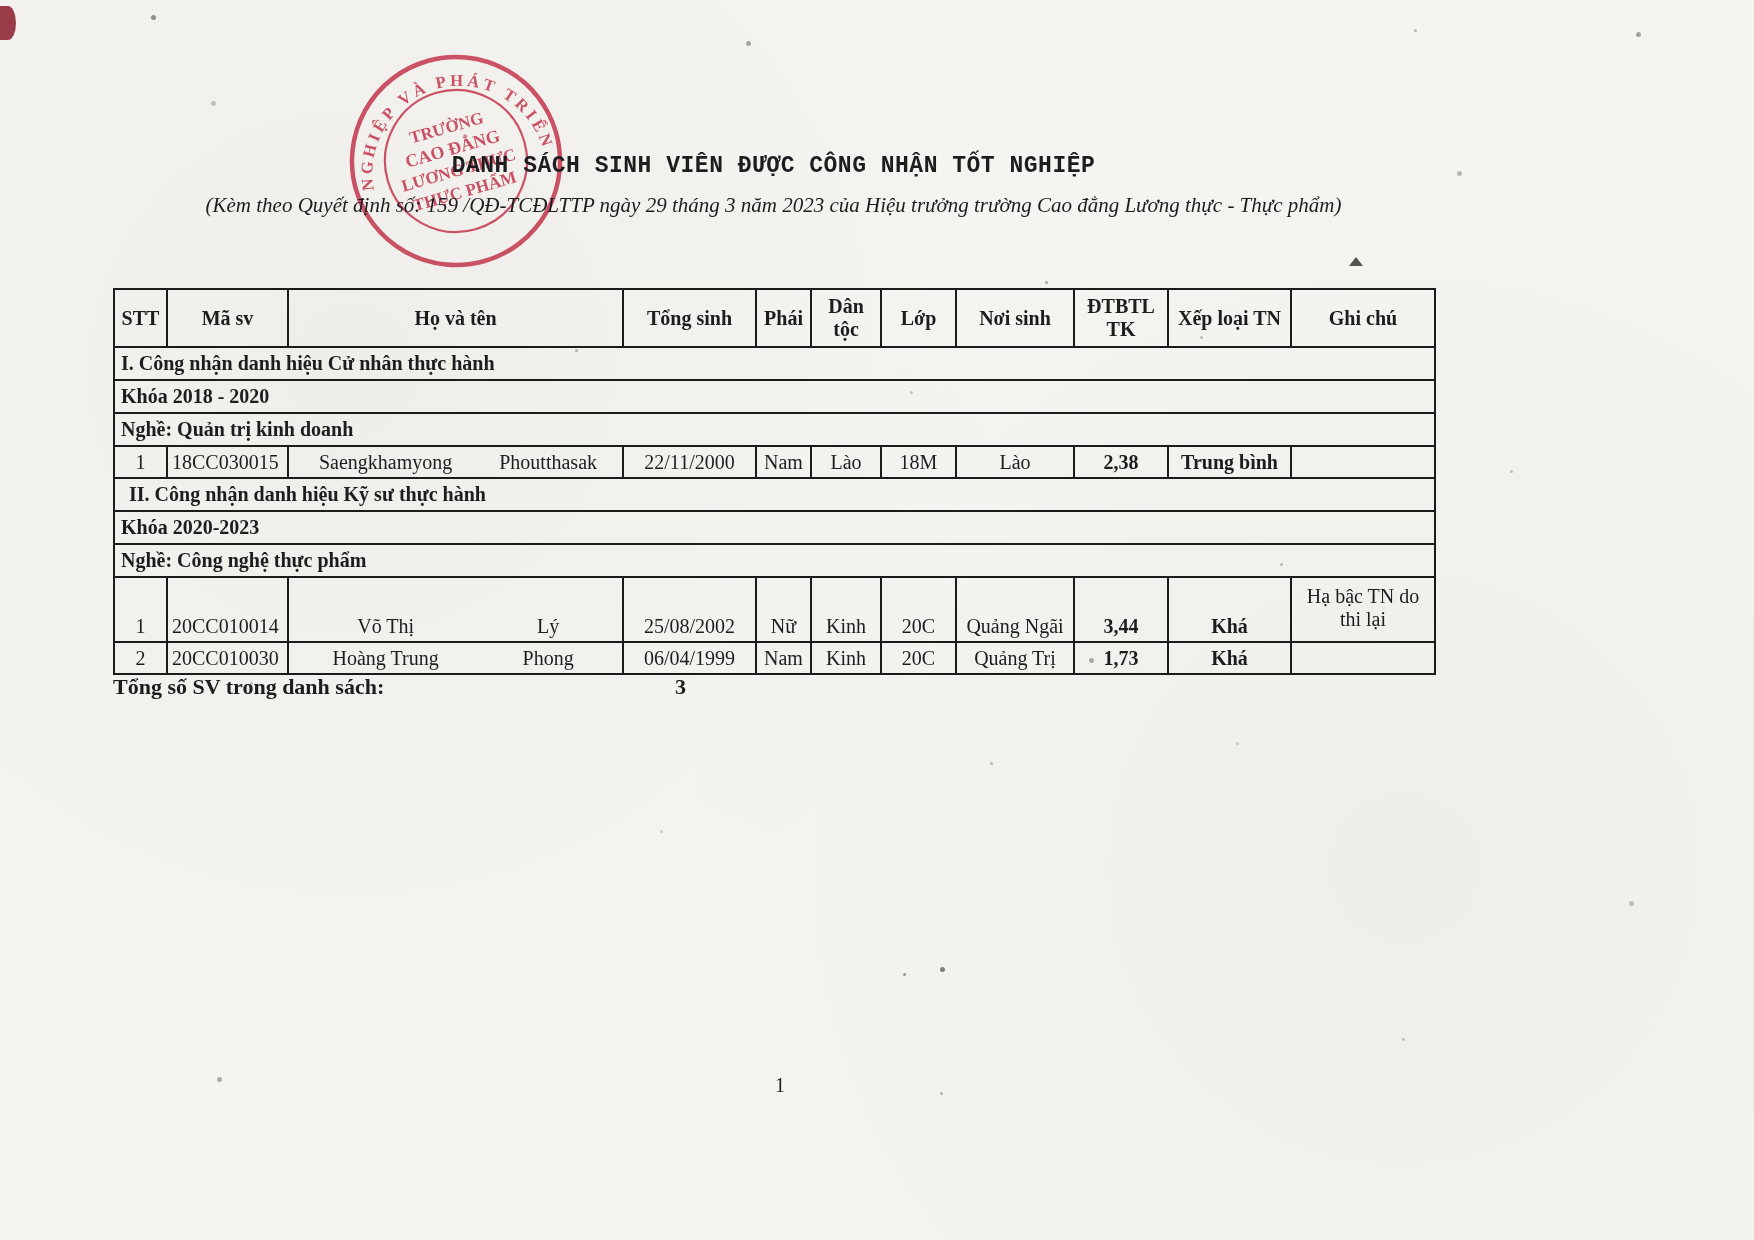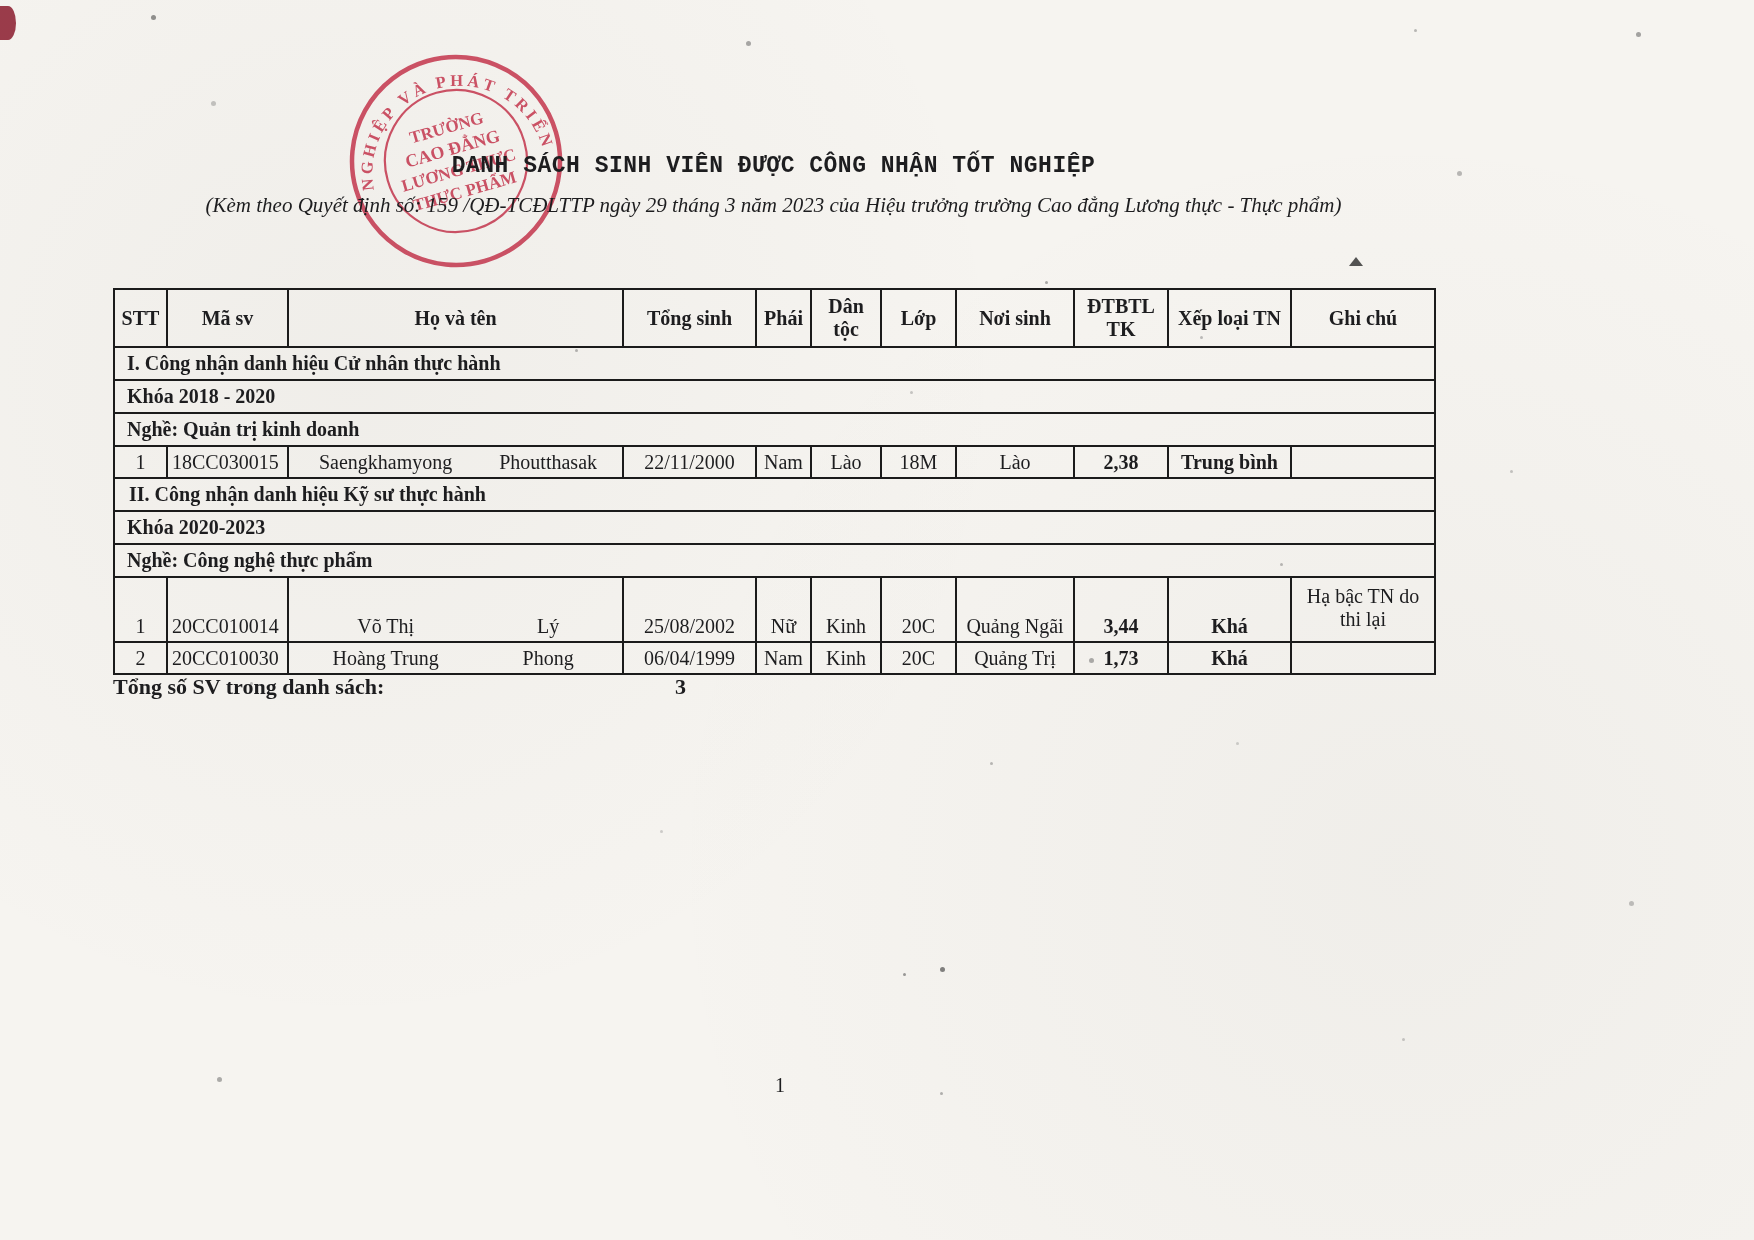--- a/index.html
+++ b/index.html
@@ -42,21 +42,21 @@
     font-size:20px;
   }
   table.grad td{
     border:2px solid #1b1b1b;
     padding:0 4px;
     overflow:hidden;
     vertical-align:middle;
     line-height:1.15;
   }
   tr.hdr td{font-weight:bold;text-align:center;height:56px;}
-  tr.sec td{font-weight:bold;text-align:left;height:31px;padding-left:12px;}
+  tr.sec td{font-weight:bold;text-align:left;height:31px;padding-left:6px;}
   tr.datarow td{height:30px;}
   tr.tall td{height:60px;vertical-align:bottom;padding-bottom:3px;}
   tr.tall td.c-ghichu{vertical-align:middle;}
   .c-center{text-align:center;}
   .c-bold{font-weight:bold;}
   td.c-name{padding-left:5px;text-align:center;}
   .name-wrap{display:flex;width:100%;}
   .name-ho{flex:0 0 57%;}
   .name-ten{flex:1;}
   

